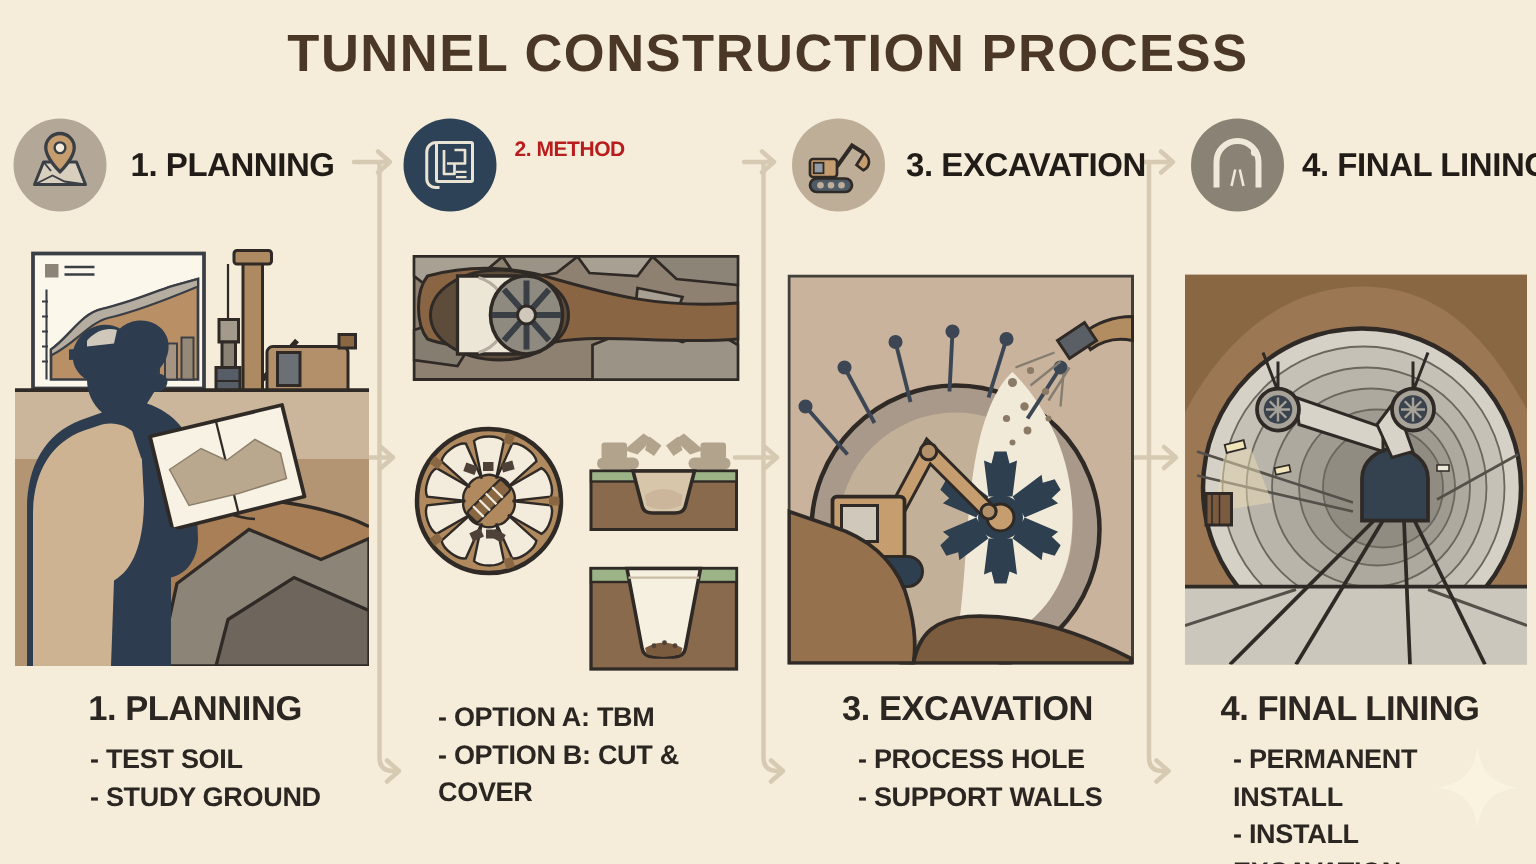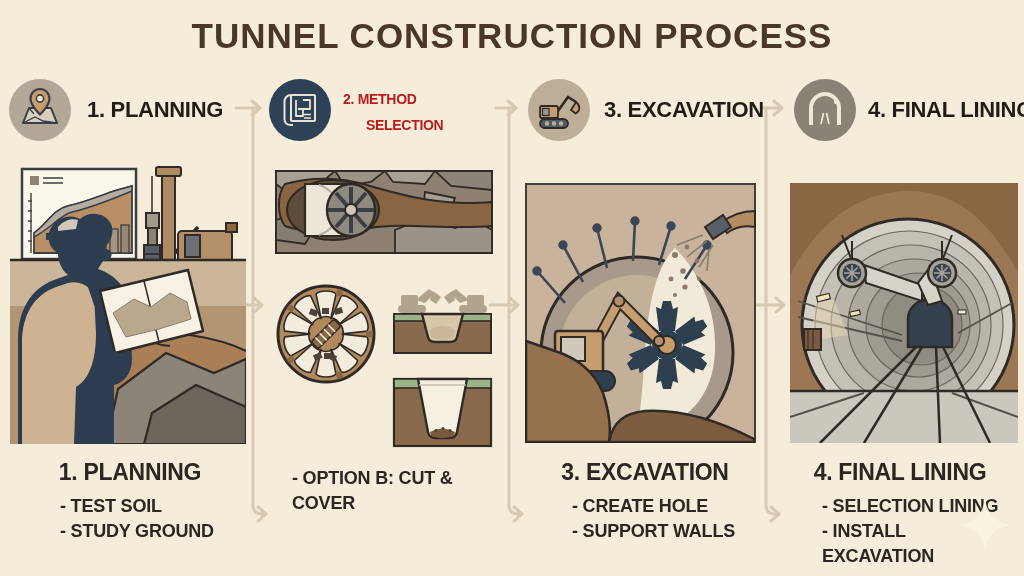--- a/index.html
+++ b/index.html
@@ -62,21 +62,20 @@
       <g stroke="#eae4d4" stroke-width="2" fill="none" stroke-linejoin="round">
         <path d="M23,17 C19,17 16.5,20 16.5,23.5 V41 C16.5,44.5 19,47 22.5,47 H25"></path>
         <rect x="23" y="17" width="24" height="26" rx="1"></rect>
         <path d="M28,22 V38 H35 V31 H42 V22 H35 M35,31 H30" stroke-width="1.8"></path>
         <path d="M36,36.5 h7 M36,40 h7" stroke-width="1.5"></path>
       </g>
     </svg>
   </div>
   <div class="step-label2" style="left:343px;top:86px">
     <div>2. METHOD</div>
-    <div class="l2">SELECTION</div>
   </div>
 
   <div class="icon-circle" style="left:527px;top:78px">
     <svg width="64" height="64" viewBox="0 0 64 64">
       <circle cx="32" cy="32" r="31" fill="#bfae97"></circle>
       <g stroke="#2f2a26" stroke-width="1.8">
         <path d="M31,33 L41,19 L49,24" fill="none" stroke-width="2.6"></path>
         <path d="M49,24 c4.5,3.5 4.5,9 -0.5,11.5 l-4.5,-3.5 z" fill="#c59d6e"></path>
         <rect x="13" y="28" width="18" height="12" rx="2" fill="#c59d6e"></rect>
         <rect x="15.5" y="30.5" width="6.5" height="7" fill="#8f9aa5" stroke-width="1.2"></rect>
@@ -353,36 +352,37 @@
   <div class="section" style="left:28px;width:204px">
     <h3>1. PLANNING</h3>
     <div class="bullets" style="padding-left:32px">
       <div>- TEST SOIL</div>
       <div>- STUDY GROUND</div>
     </div>
   </div>
 
   <div class="section" style="left:270px;width:230px">
     <div class="bullets" style="padding-left:22px">
+      <div>- OPTION A: TBM</div>
       <div>- OPTION B: CUT &amp; COVER</div>
     </div>
   </div>
 
   <div class="section" style="left:552px;width:186px">
     <h3>3. EXCAVATION</h3>
     <div class="bullets" style="padding-left:20px">
-      <div>- CREATE HOLE</div>
+      <div>- PROCESS HOLE</div>
       <div>- SUPPORT WALLS</div>
     </div>
   </div>
 
   <div class="section" style="left:800px;width:200px">
     <h3>4. FINAL LINING</h3>
     <div class="bullets" style="padding-left:22px">
-      <div>- SELECTION LINING</div>
+      <div>- PERMANENT INSTALL</div>
       <div>- INSTALL EXCAVATION</div>
     </div>
   </div>
 
   <svg class="abs" style="left:958px;top:498px" width="54" height="54" viewBox="0 0 54 54">
     <path d="M27,0 C29.5,17 37,24.5 54,27 C37,29.5 29.5,37 27,54 C24.5,37 17,29.5 0,27 C17,24.5 24.5,17 27,0 Z" fill="#faf3e0" opacity="0.9"></path>
   </svg>
 
 </div>
 

